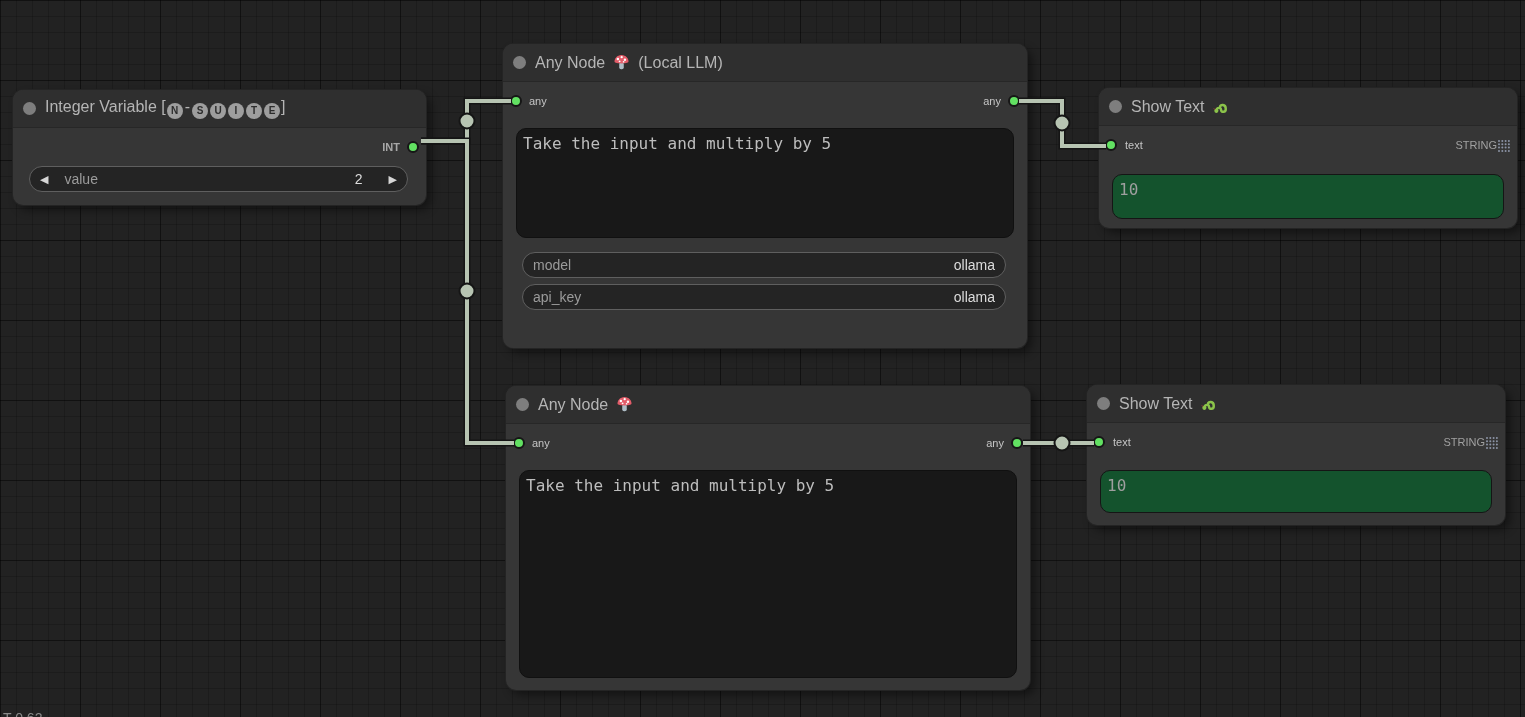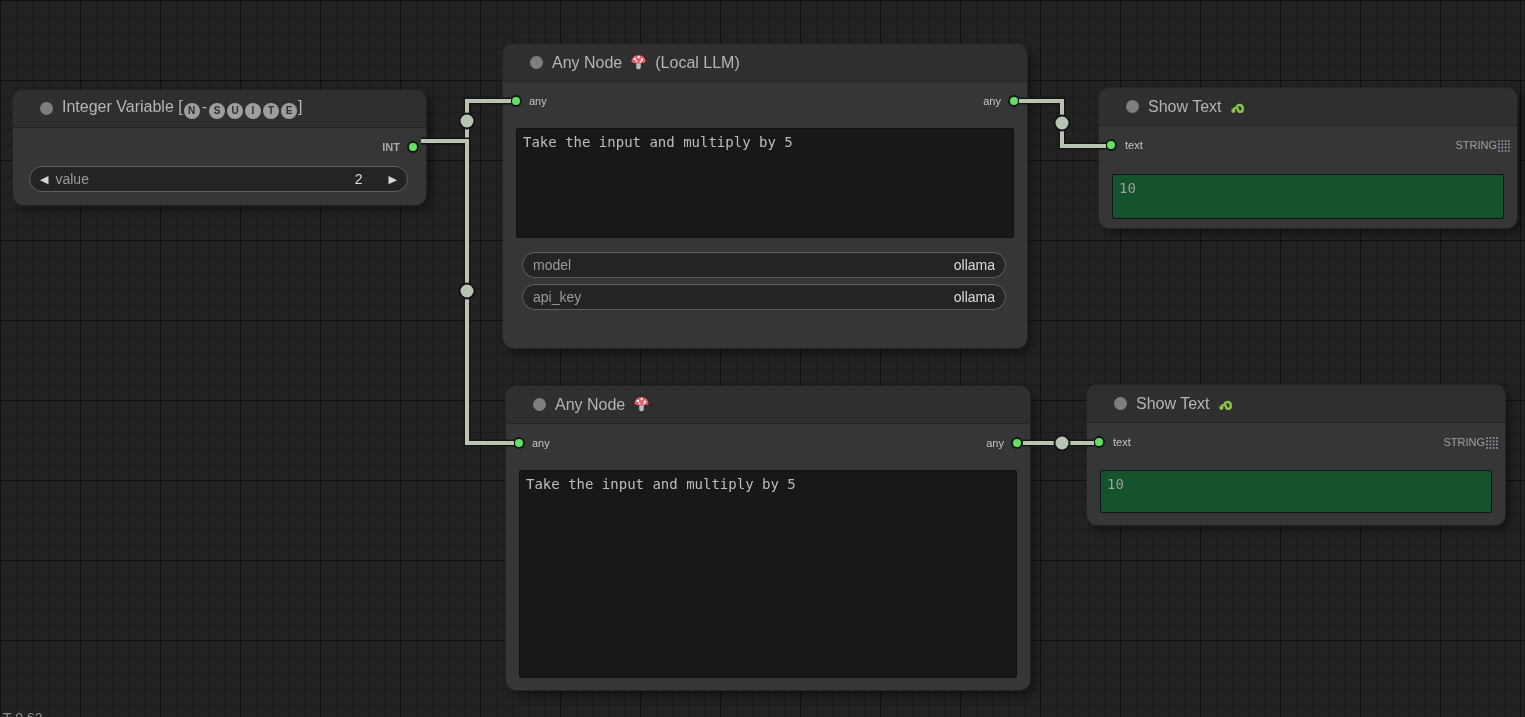--- a/index.html
+++ b/index.html
@@ -19,21 +19,21 @@
   .wire-core{fill:none;stroke:#b7c4b2;stroke-width:4;}
   .wire-dot{fill:#b7c4b2;stroke:#151515;stroke-width:2;}
 
   .node{
     position:absolute;z-index:1;border-radius:10px;background:#363636;
     box-shadow:0 0 0 1px #242424, 5px 5px 10px rgba(0,0,0,0.45);
   }
   .node-title{
     height:38px;display:flex;align-items:center;gap:9px;
     background:#2f2f2f;border-radius:10px 10px 0 0;
-    border-bottom:1px solid #272727;padding-left:27px;box-sizing:border-box;
+    border-bottom:1px solid #272727;padding-left:10px;box-sizing:border-box;
     color:#b5b5b5;font-size:16px;white-space:nowrap;overflow:hidden;
   }
   .collapse-dot{width:13px;height:13px;border-radius:50%;background:#7e7e7e;flex:0 0 auto;}
   .title-emoji{width:19px;height:19px;flex:0 0 auto;margin:0 -2px;}
   .badge{display:inline-flex;align-items:center;justify-content:center;
     width:16px;height:16px;border-radius:50%;background:#9e9e9e;color:#2d2d2d;
     font-size:10px;font-weight:bold;margin:0 1px;vertical-align:-2px;}
   .badge-sep{color:#b5b5b5;margin:0 1px;}
 
   .port-row{position:relative;height:30px;margin-top:4px;display:flex;align-items:center;
@@ -42,35 +42,35 @@
     background:#62e162;border:2px solid #161616;box-sizing:border-box;}
   .port-dot.in{left:7px;}
   .port-dot.out{right:7px;}
   .in-label{margin-left:26px;}
   .out-label{margin-left:auto;margin-right:26px;}
   .type-label{margin-left:auto;color:#a0a0a0;display:flex;align-items:center;margin-right:7px;}
   .grip{width:13px;height:13px;display:block;}
 
   .node-textarea{
     display:block;box-sizing:border-box;resize:none;overflow:hidden;
-    background:#181818;border:1px solid #101010;border-radius:2px;
-    color:#bdbdbd;font-family:"DejaVu Sans Mono", monospace;font-size:14px;
+    background:#181818;border:1px solid #101010;border-radius:10px;
+    color:#bdbdbd;font-family:"DejaVu Sans Mono", monospace;font-size:16px;
     padding:5px 6px;outline:none;
   }
   .node-textarea.show{background:#14532d;border-color:#151515;color:#9f9f9f;}
 
   .pill{
     display:flex;align-items:center;box-sizing:border-box;height:26px;
     background:#242424;border:1px solid #5f5f5f;border-radius:13px;
     font-size:14px;padding:0 10px;
   }
   .pill .w-label{color:#9b9b9b;}
   .pill .w-value{margin-left:auto;color:#dcdcdc;}
   .stepper .arrow{color:#d6d6d6;font-size:11px;flex:0 0 auto;cursor:pointer;}
-  .stepper .w-label{margin-left:7px;}
+  .stepper .w-label{margin-left:16px;}
   .stepper .w-value{margin-left:auto;margin-right:26px;}
   .widget-stack{display:flex;flex-direction:column;gap:6px;}
 
   .scale-indicator{position:absolute;left:3px;bottom:-9px;color:#8a8a8a;font-size:14px;z-index:2;}
 </style>
 </head>
 <body>
 
 <div class="canvas">
 

